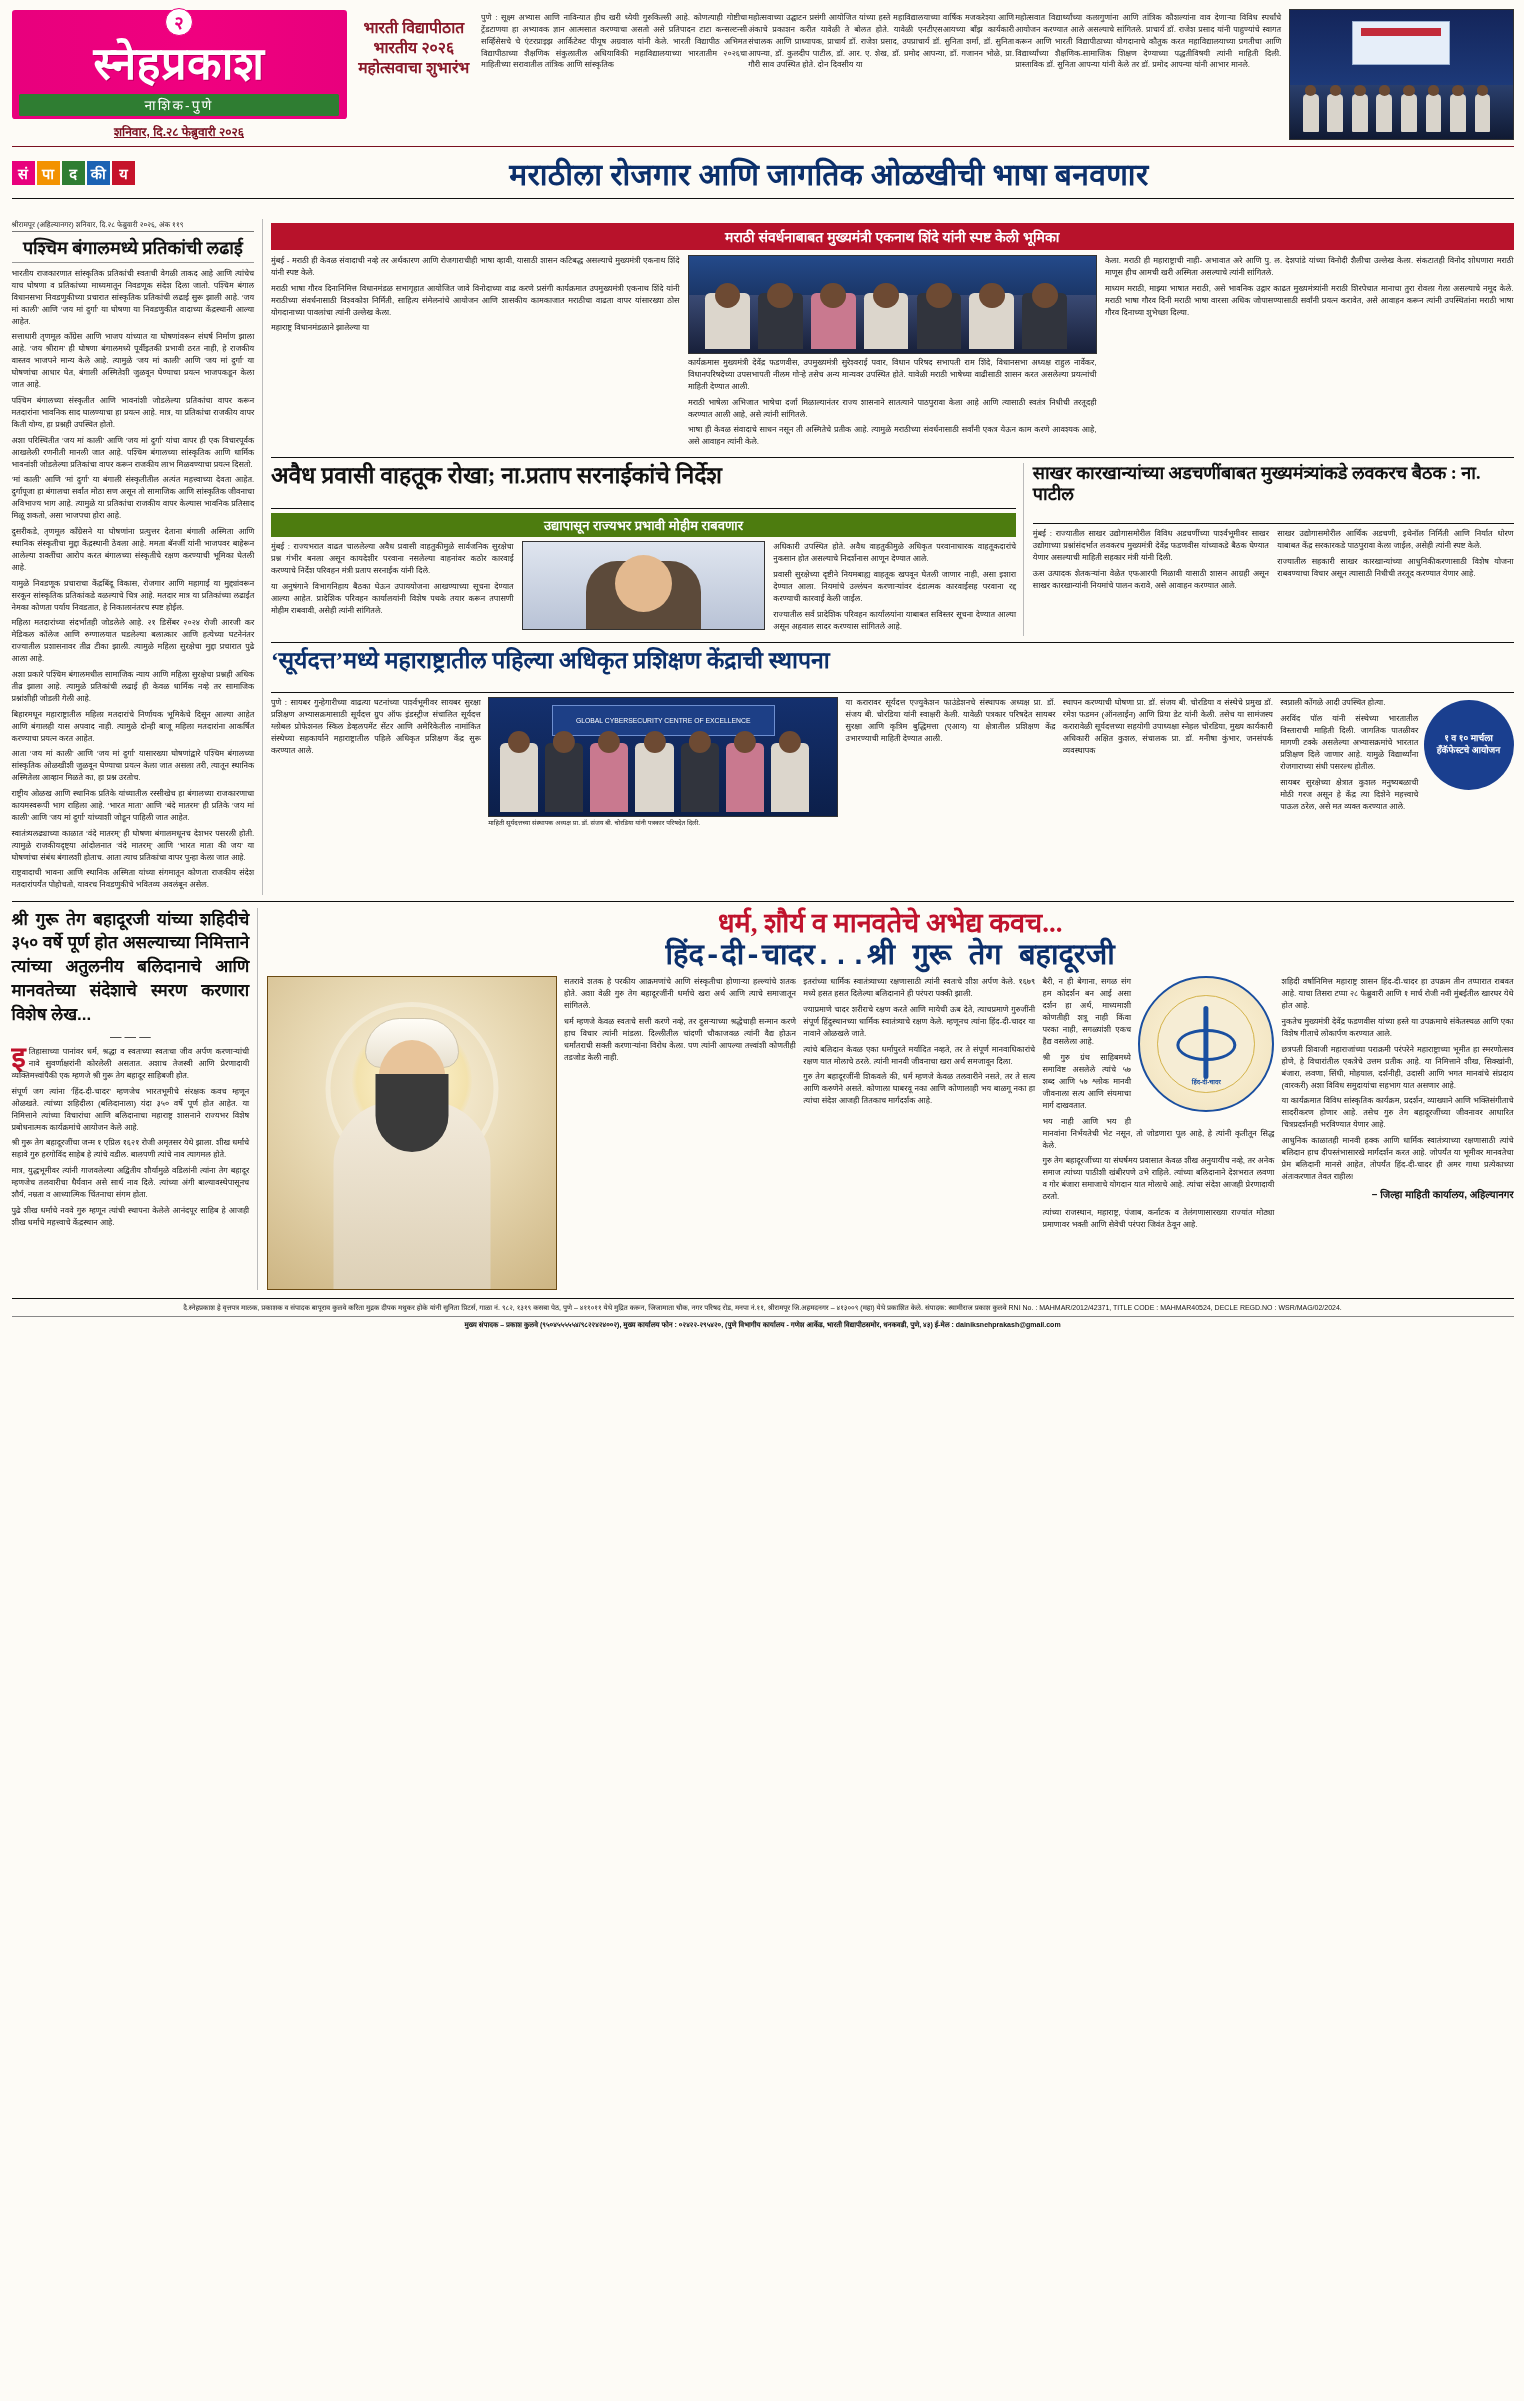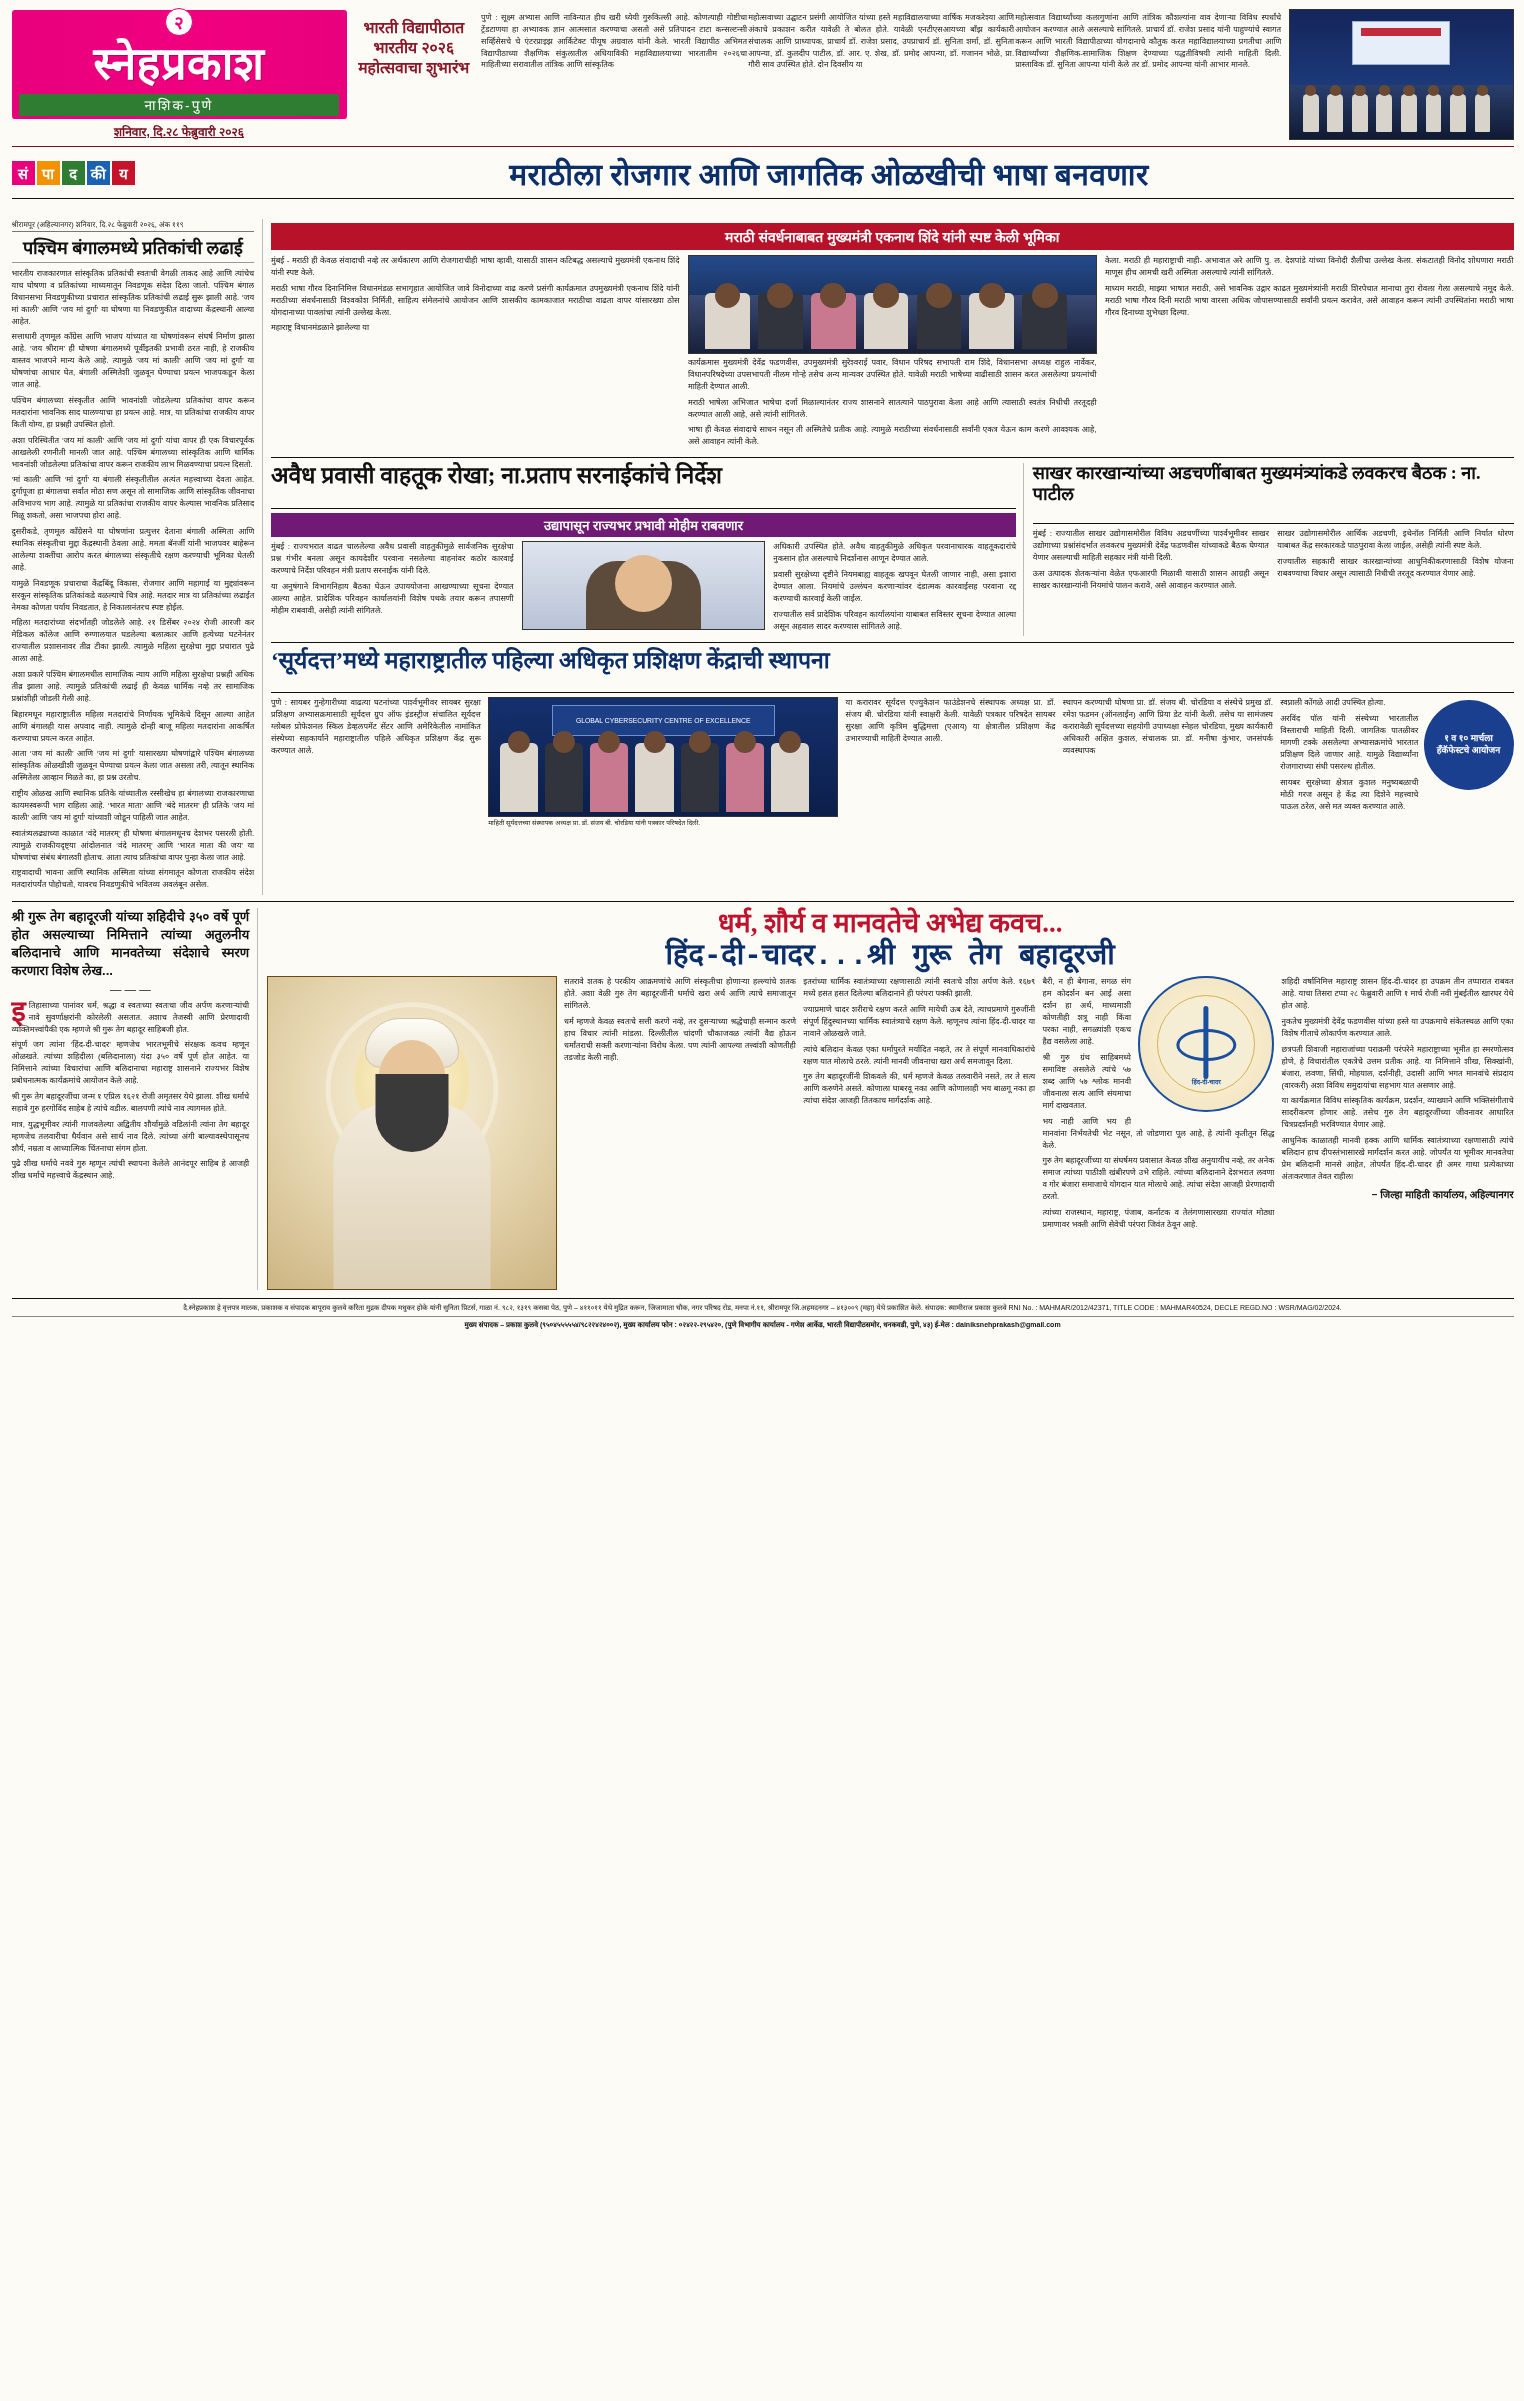--- a/index.html
+++ b/index.html
@@ -284,21 +284,21 @@
   .guru-title2 {
     text-align: center;
     font-size: 29px;
     font-weight: bold;
     color: #0b2f6b;
     font-family: Liberation Mono, monospace;
     line-height: 1.2;
     margin-bottom: 2px;
   }
   .guru-sidehead {
-    font-size: 13px; font-weight: bold; color: #111; line-height: 1.4;
+    font-size: 17px; font-weight: bold; color: #111; line-height: 1.4;
     text-align: justify;
   }
   .dropcap::first-letter {
     float: left;
     font-size: 29px;
     line-height: 23px;
     padding-right: 3.1px;
     font-weight: bold;
     color: #c0122c;
     font-family: "Liberation Serif", serif;
@@ -398,21 +398,21 @@
     font-weight: bold;
   }
   .sign {
     text-align: right;
     font-weight: bold;
     font-size: 10px;
     margin-top: 3.1px;
   }
   .small-caption { font-size: 6.5px; line-height: 1.35; color:#222; margin-top:1.6px;}
   .sub-band-blue {
-    background: #701a75; color:#fff; text-align:center;
+    background: #4d7c0f; color:#fff; text-align:center;
     font-size: 13px; font-weight:bold; padding:3.1px; margin:3.1px 0 4.2px 0;
   }
   .headline-underline { border-bottom: 1px solid #111; margin-bottom: 4.2px; padding-bottom:18px;}
 </style>
 </head>
 <body>
 
 <div class="page">
 
   <div class="masthead">

